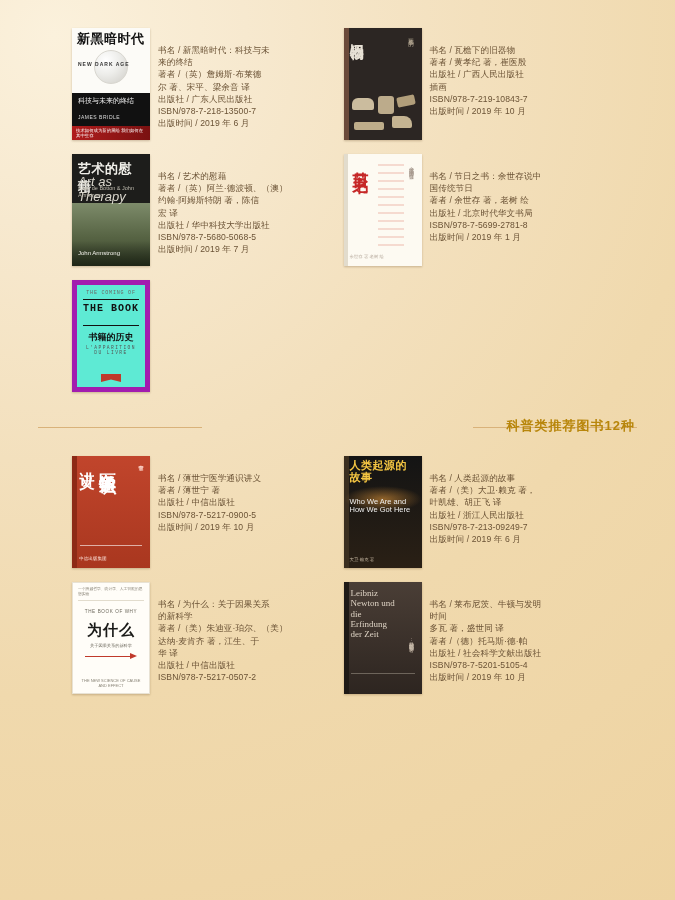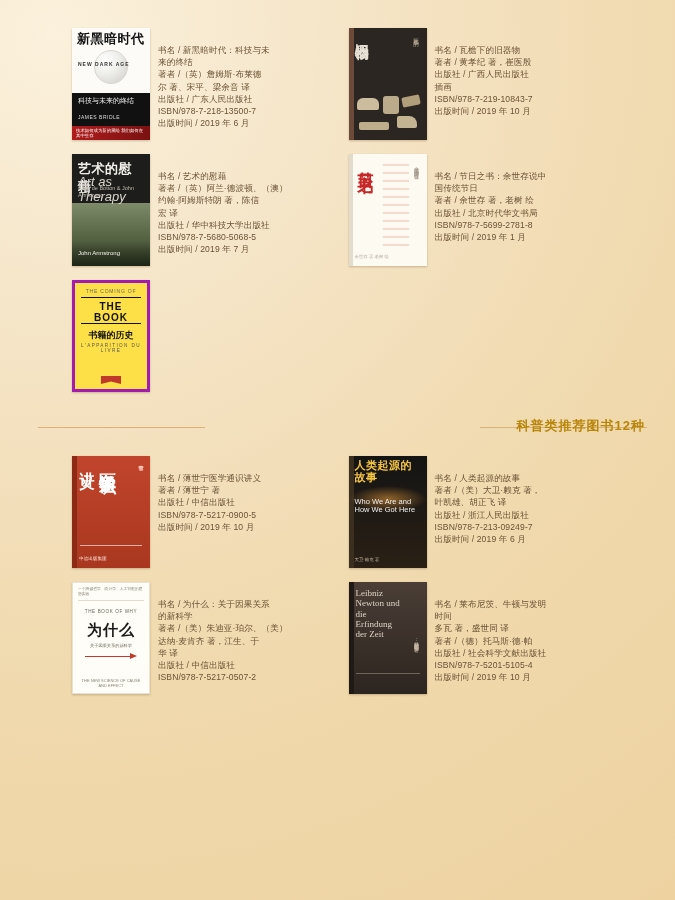--- a/index.html
+++ b/index.html
@@ -19,21 +19,21 @@
     background:
       radial-gradient(circle at 8% 4%, #fbf1dc 0%, #f7e9cf 18%, #f3e0bd 40%, #f0d9ad 62%, #eed3a1 100%),
       linear-gradient(135deg, #fcf3e0 0%, #f5e4c2 45%, #f0d7a6 100%);
     z-index: 0;
   }
   .page {
     position: relative;
     z-index: 1;
     width: 675px;
     height: 708px;
-    padding: 28px 20px 10px 30px;
+    padding: 28px 30px 10px 30px;
     border-radius: 31px;
   }
 
   .section {
     display: block;
   }
 
   
   .grid {
     display: flex;
@@ -200,21 +200,21 @@
     color: #b9ada0; line-height: 1.3;
   }
   .cv-fest .brush {
     position: absolute; right: 18px; top: 10px; width: 26px; height: 84px;
     background:
       repeating-linear-gradient(180deg, rgba(214,90,70,.20) 0 2px, rgba(255,255,255,0) 2px 8px);
   }
   .cv-fest .side { position: absolute; left: 0; top: 0; bottom: 0; width: 4px; background: #e2dccd; }
 
   
-  .cv-book { background: #fde047; border: 3px solid #a21caf; }
+  .cv-book { background: #5eead4; border: 5px solid #a21caf; font-family: Liberation Mono, monospace; }
   .cv-book .t0 {
     position: absolute; top: 5px; left: 6px; right: 6px; font-size: 5px;
     color: #6a6a68; letter-spacing: .8px; text-align: center;
   }
   .cv-book .line { position: absolute; left: 6px; right: 6px; height: 1px; background: #111; }
   .cv-book .l1 { top: 14px; }
   .cv-book .l2 { top: 40px; }
   .cv-book .t1 {
     position: absolute; top: 18px; left: 6px; right: 6px; text-align: center;
     font-size: 10px; font-weight: bold; color: #111; letter-spacing: 1px;

